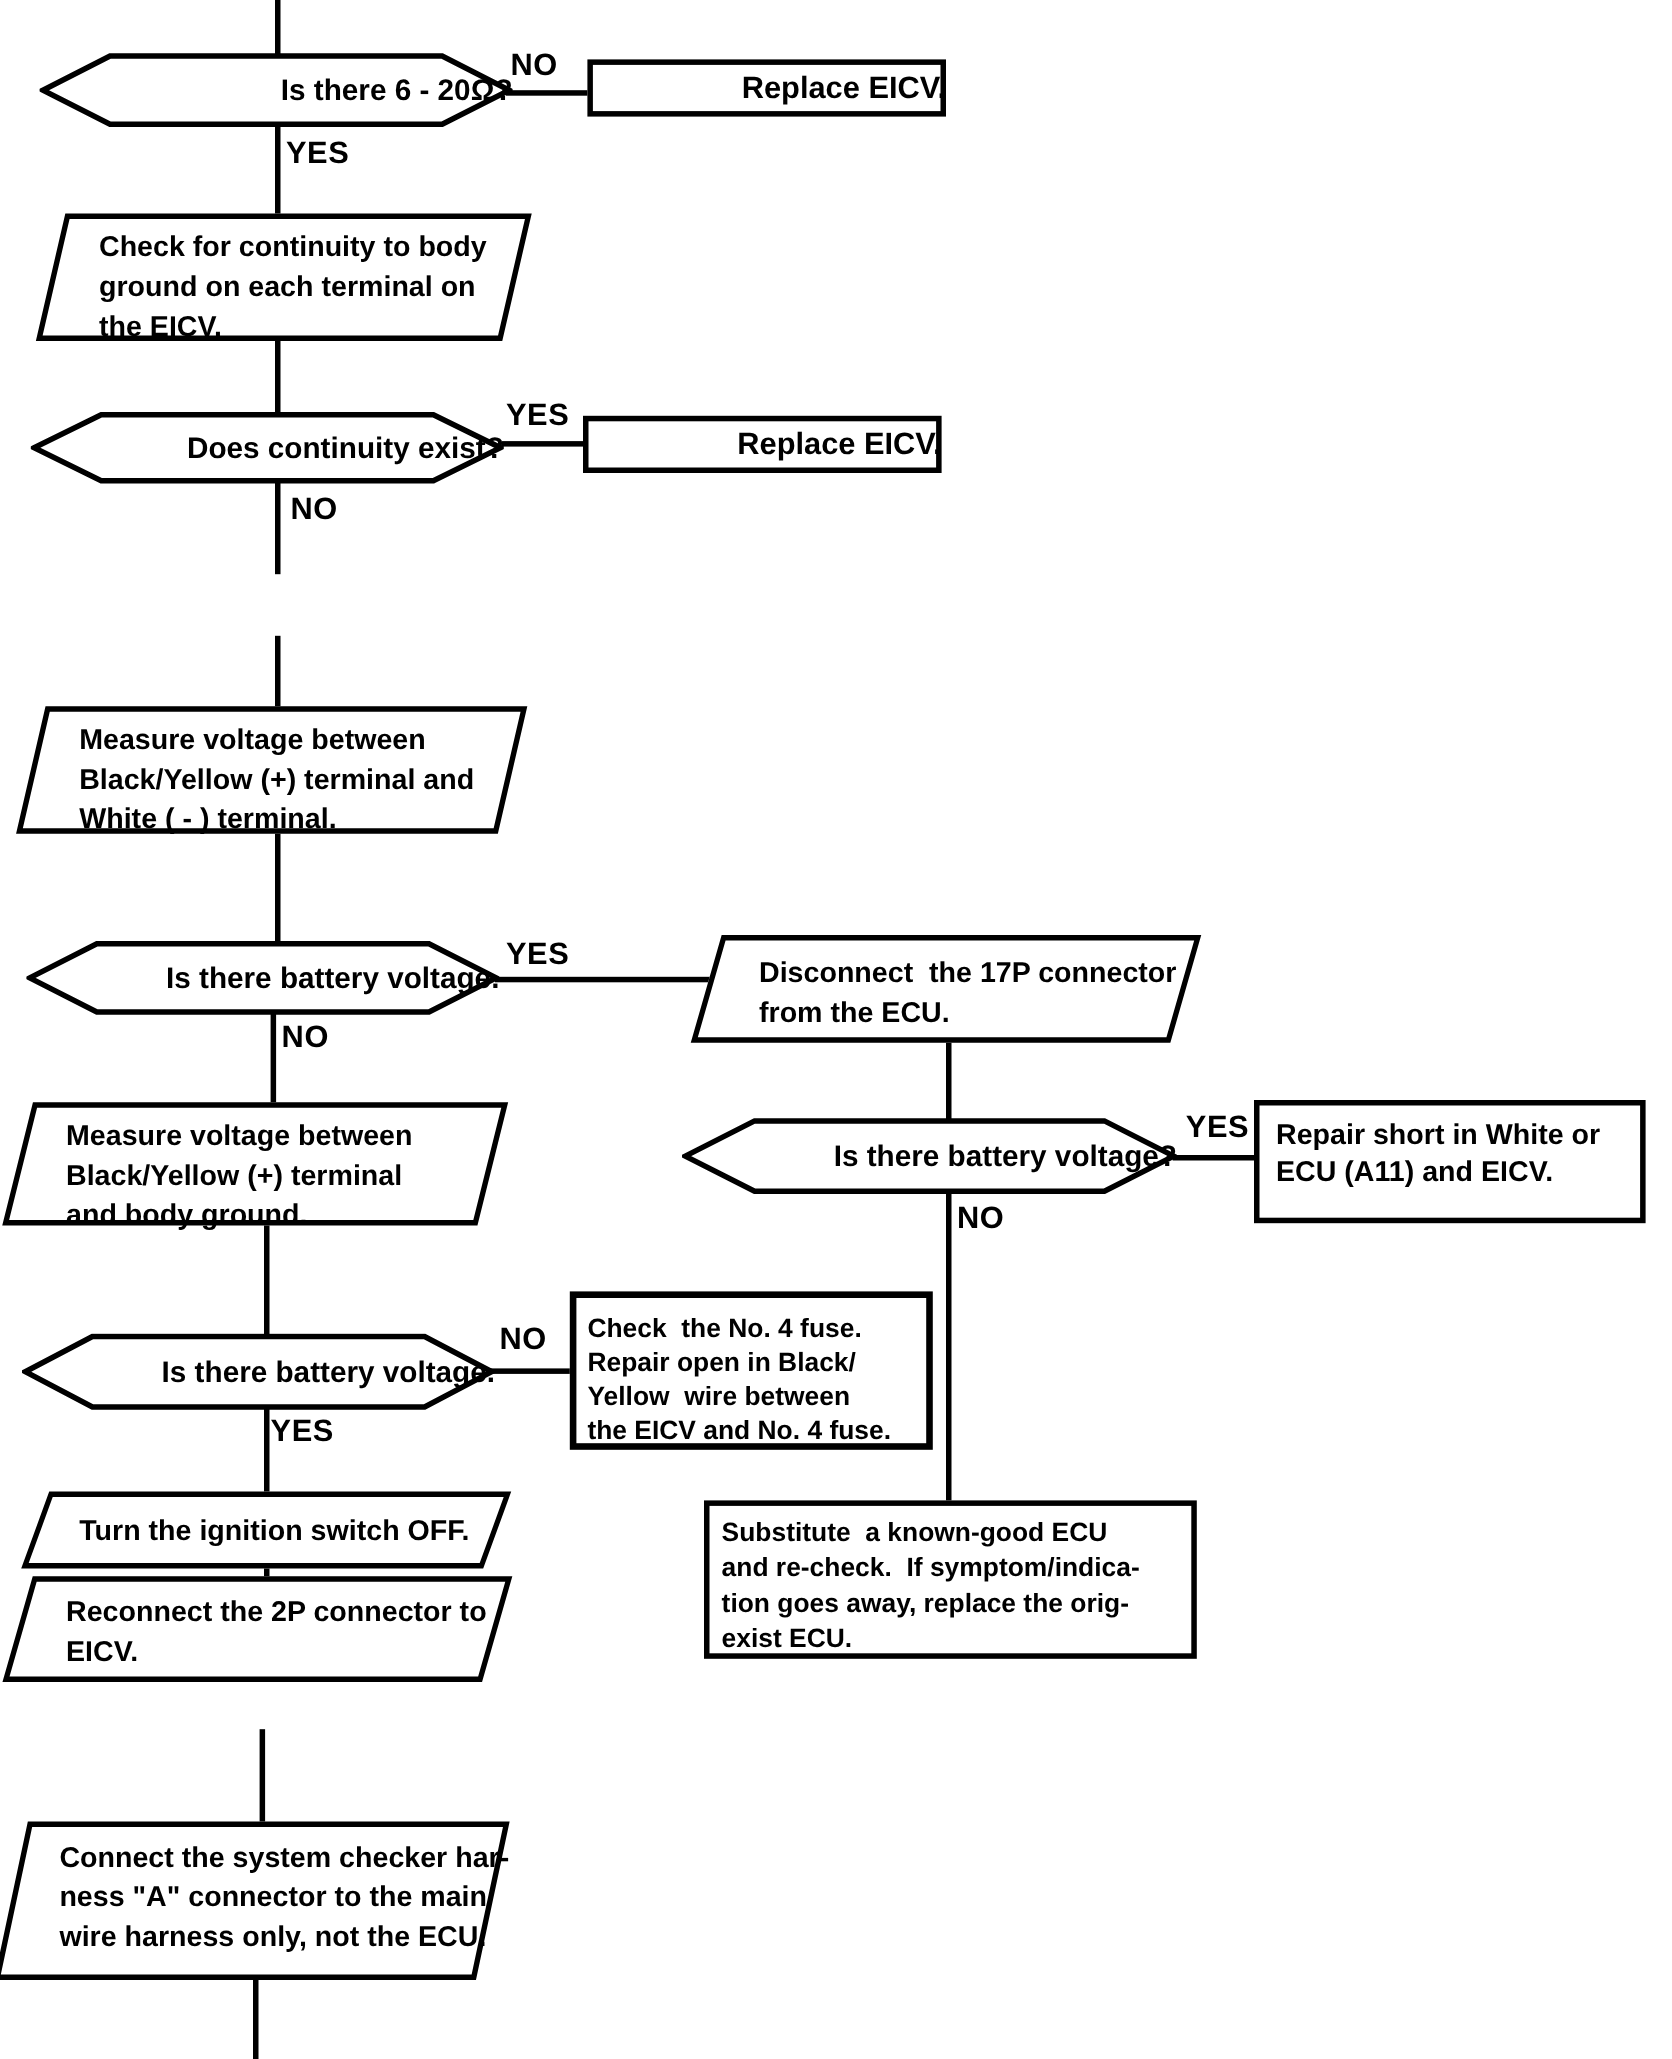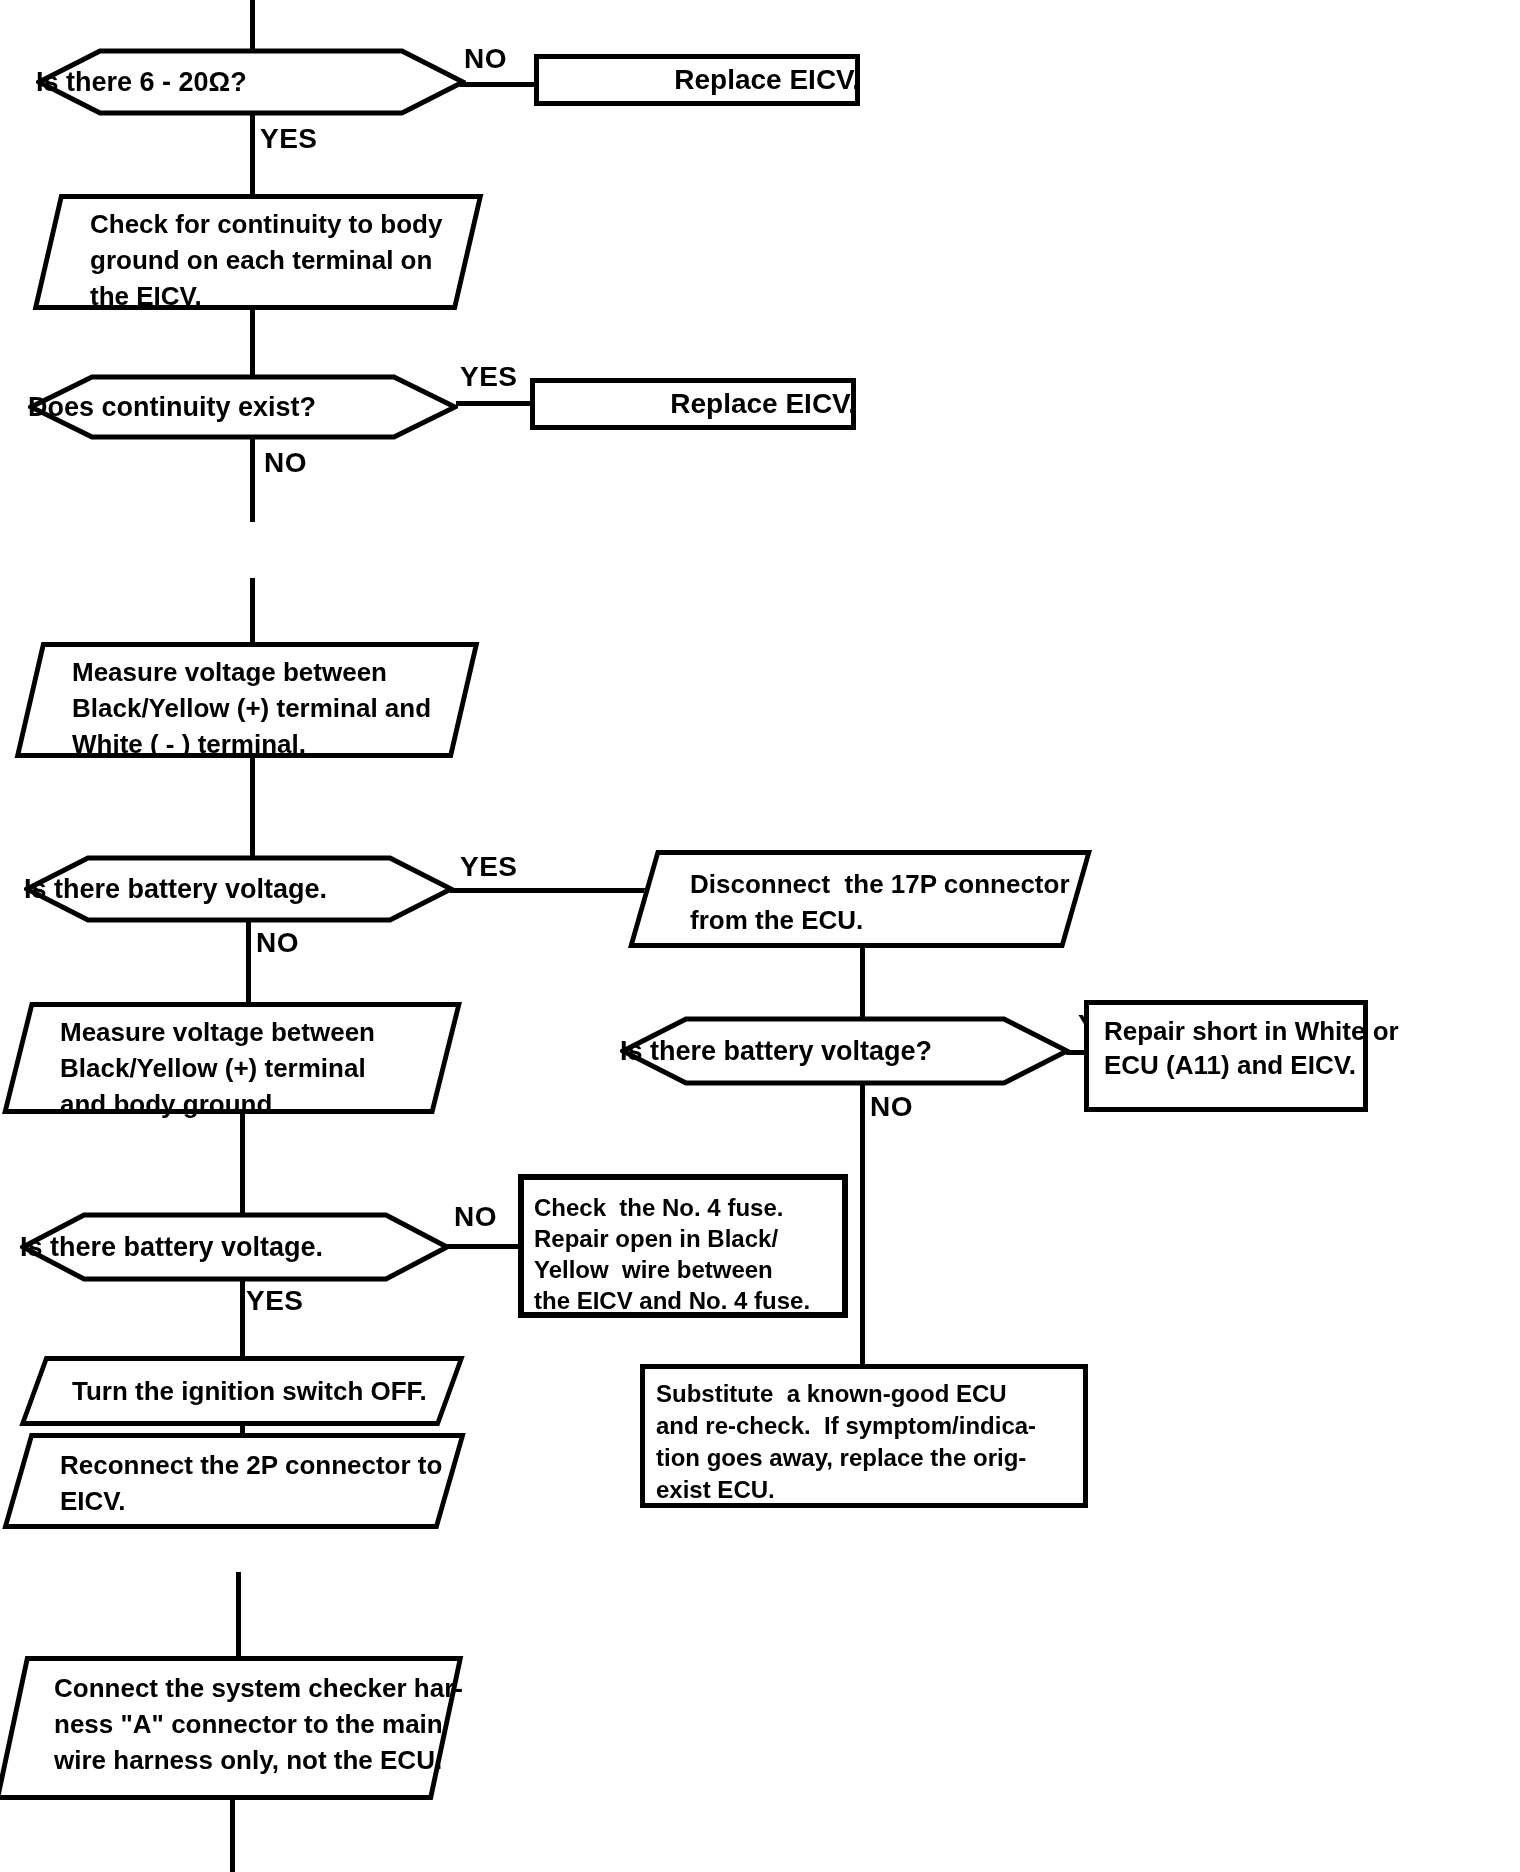--- a/index.html
+++ b/index.html
@@ -19,21 +19,21 @@
   .sk12{transform:skewX(-12deg);}
   .sk13{transform:skewX(-13deg);}
   .sk14{transform:skewX(-14deg);}
   .sk16{transform:skewX(-16deg);}
   .sk20{transform:skewX(-20deg);}
   .hexsvg{position:absolute;inset:0;width:100%;height:100%;}
   .hexsvg polygon{fill:#fff;stroke:#000;stroke-width:5;}
   .content{position:relative;width:100%;height:100%;box-sizing:border-box;font-size:26px;line-height:36px;}
   .content.vcenter{display:flex;flex-direction:column;justify-content:center;}
   .content.hcenter{align-items:flex-end;text-align:center;}
-  .hex .content{display:flex;align-items:center;justify-content:flex-start;font-size:27px;}
+  .hex .content{display:flex;align-items:center;justify-content:flex-end;font-size:27px;}
   .line{display:block;white-space:pre;}
   .rect-action .content{font-size:28px;}
   .rc3 .content{font-size:26px;line-height:34px;padding:14px 0 0 20px;}
   .rc4 .content{font-size:24px;line-height:31px;padding:18px 0 0 16px;}
   .rc5 .content{font-size:24px;line-height:32px;padding:14px 0 0 16px;}
   .para .content{padding:12px 8px 0 44px;}
   .para .content.vcenter{padding-top:0;}
   .conn{position:absolute;background:#000;}
   .conn.v{width:5px;}
   .conn.h{height:5px;}
@@ -154,21 +154,21 @@
 
   <div class="node hex" style="left:620px;top:1016px;width:450px;height:70px">
     <svg class="hexsvg" viewBox="0 0 450 70" preserveAspectRatio="none">
         <polygon points="3,35 66,3 384,3 447,35 384,67 66,67"></polygon>
       </svg>
     <div class="content">
         <span class="line">Is there battery voltage?</span>
       </div>
   </div>
 
-  <div class="node rect-action rc3" style="left:1084px;top:1000px;width:284px;height:112px">
+  <div class="node rect-action rc3" style="left:1140px;top:1000px;width:356px;height:112px">
     <div class="rect-shape"></div>
     <div class="content">
       <span class="line">Repair short in White or</span>
       <span class="line">ECU (A11) and EICV.</span>
     </div>
   </div>
 
   <div class="node hex" style="left:20px;top:1212px;width:430px;height:70px">
     <svg class="hexsvg" viewBox="0 0 430 70" preserveAspectRatio="none">
         <polygon points="3,35 64,3 366,3 427,35 366,67 64,67"></polygon>

